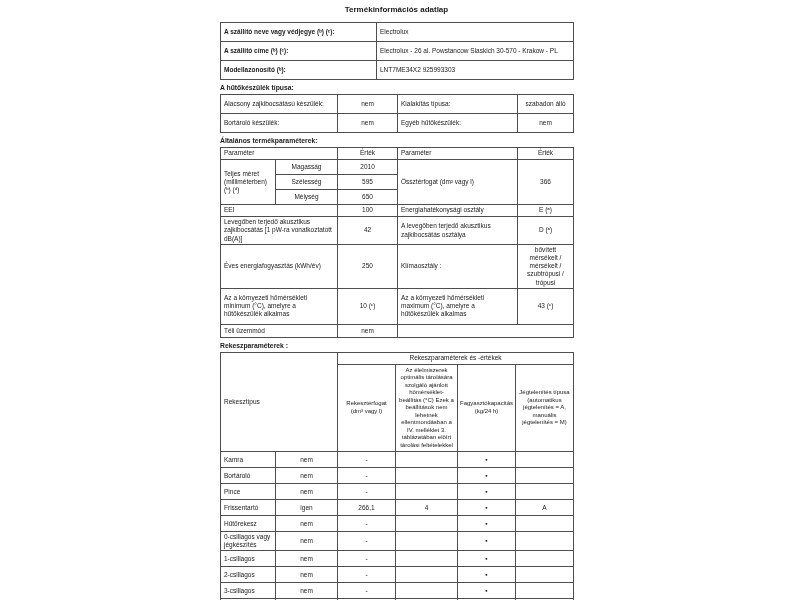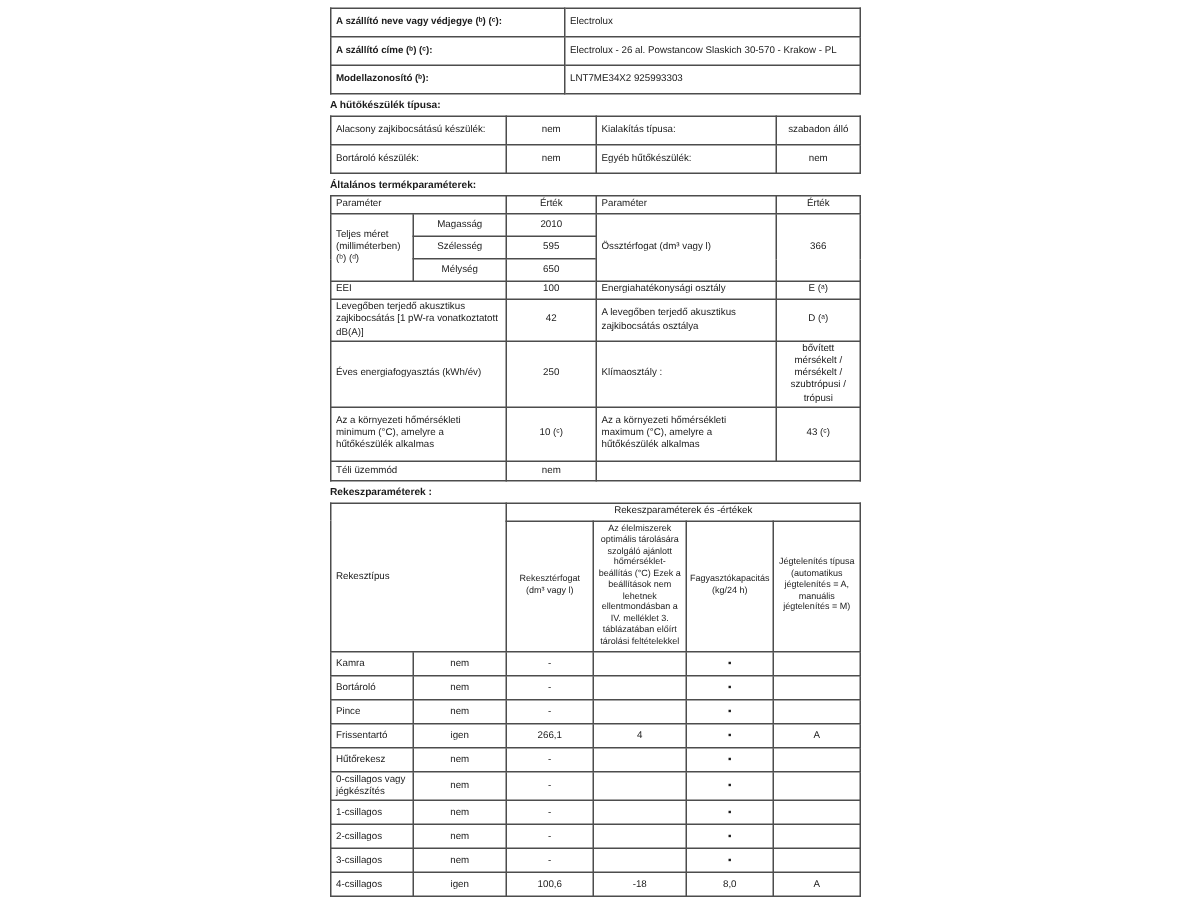--- a/index.html
+++ b/index.html
@@ -32,20 +32,21 @@
   tr.r13 td { height: 13px; }
   tr.r16 td { height: 16px; }
   .comp .hdr2 td { font-size: 6px; padding: 2px 2px; text-align: center; }
   .dot { font-size: 5px; }
 </style>
 </head>
 <body>
 
 <div class="page">
 
+  <div class="title">Termékinformációs adatlap</div>
 
   <table class="tbl">
     <colgroup>
         <col style="width:156px">
         <col style="width:197px">
       </colgroup>
     <tbody>
       <tr class="r19">
         <td class="b">A szállító neve vagy védjegye (ᵇ) (ᶜ):</td>
         <td>Electrolux</td>

